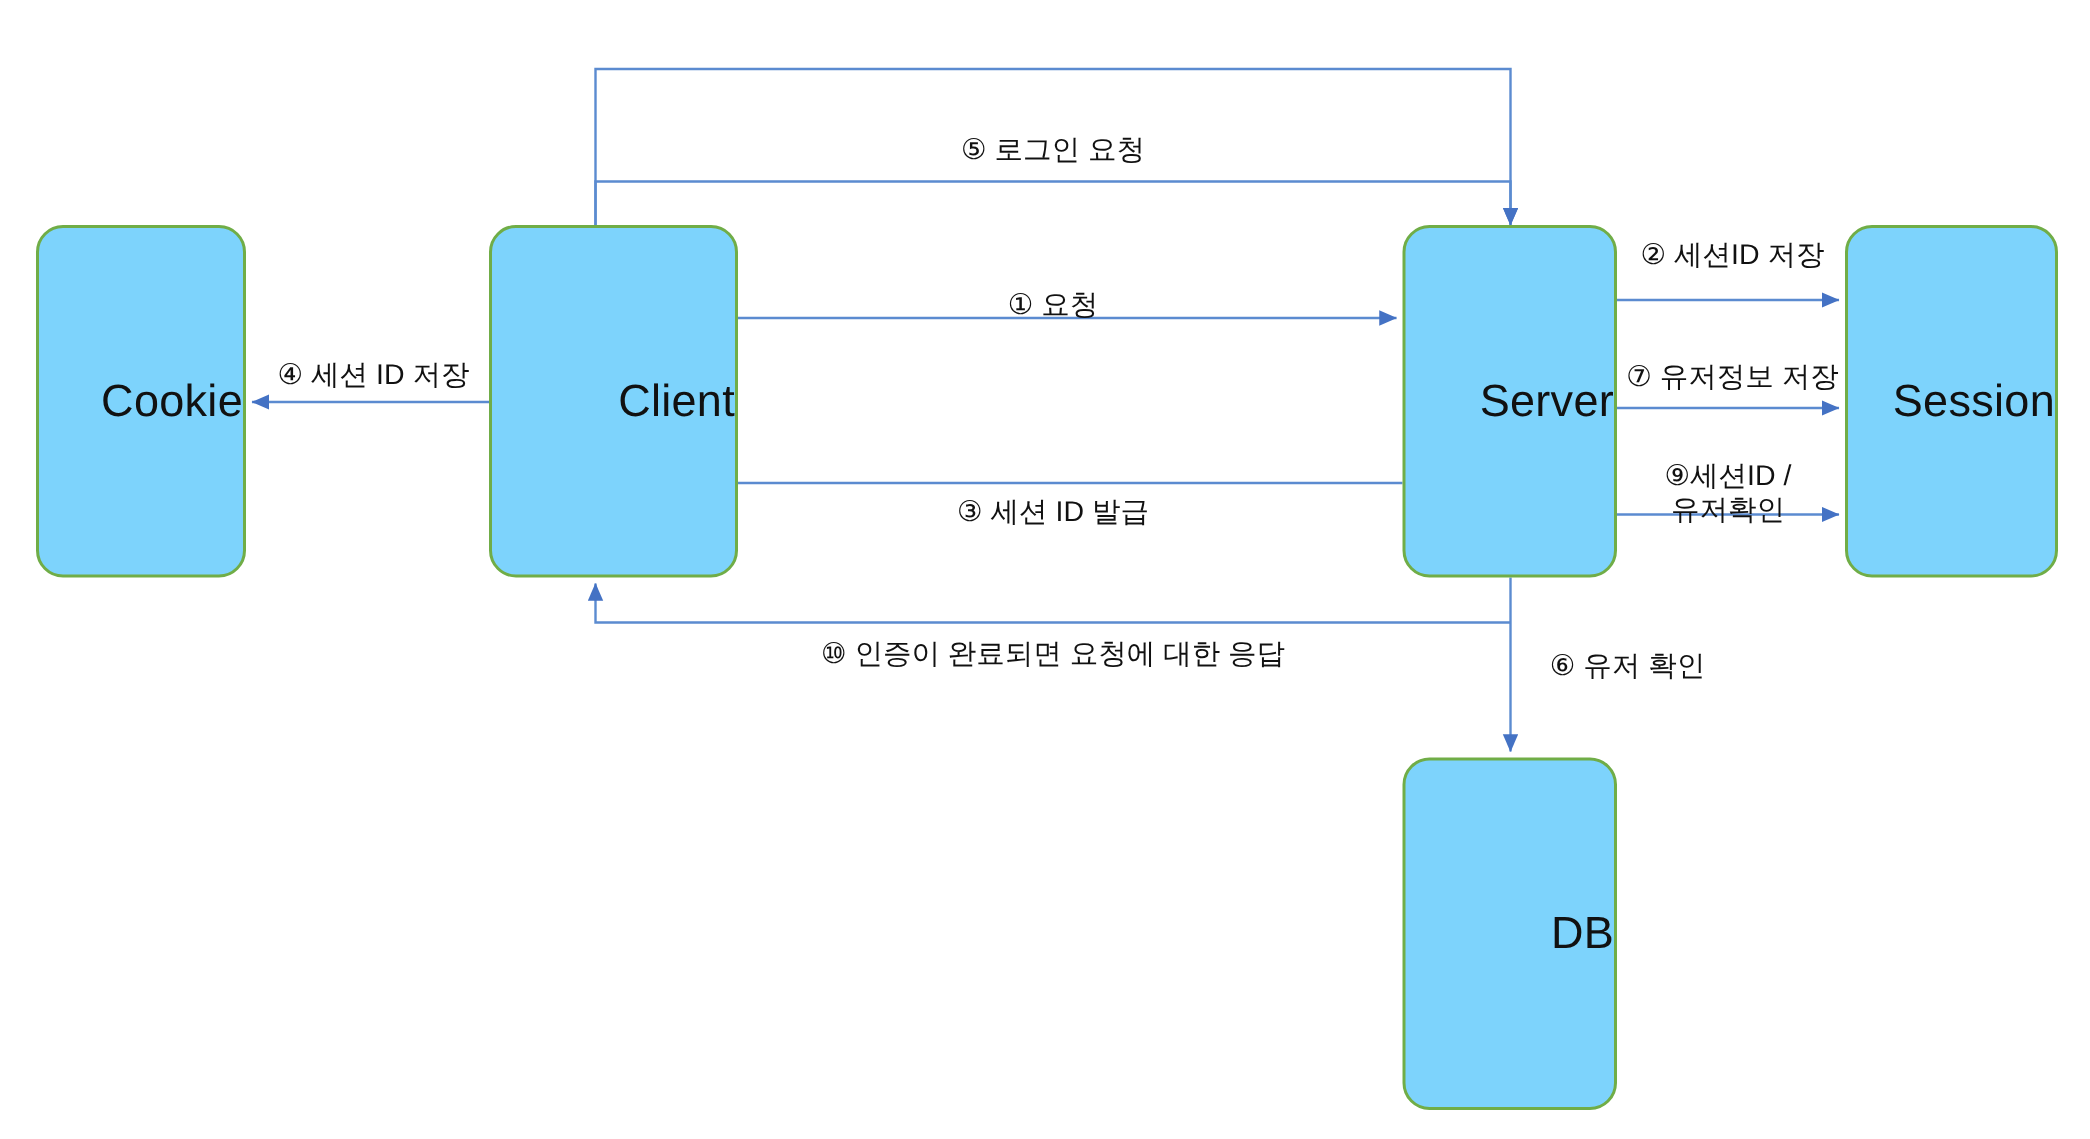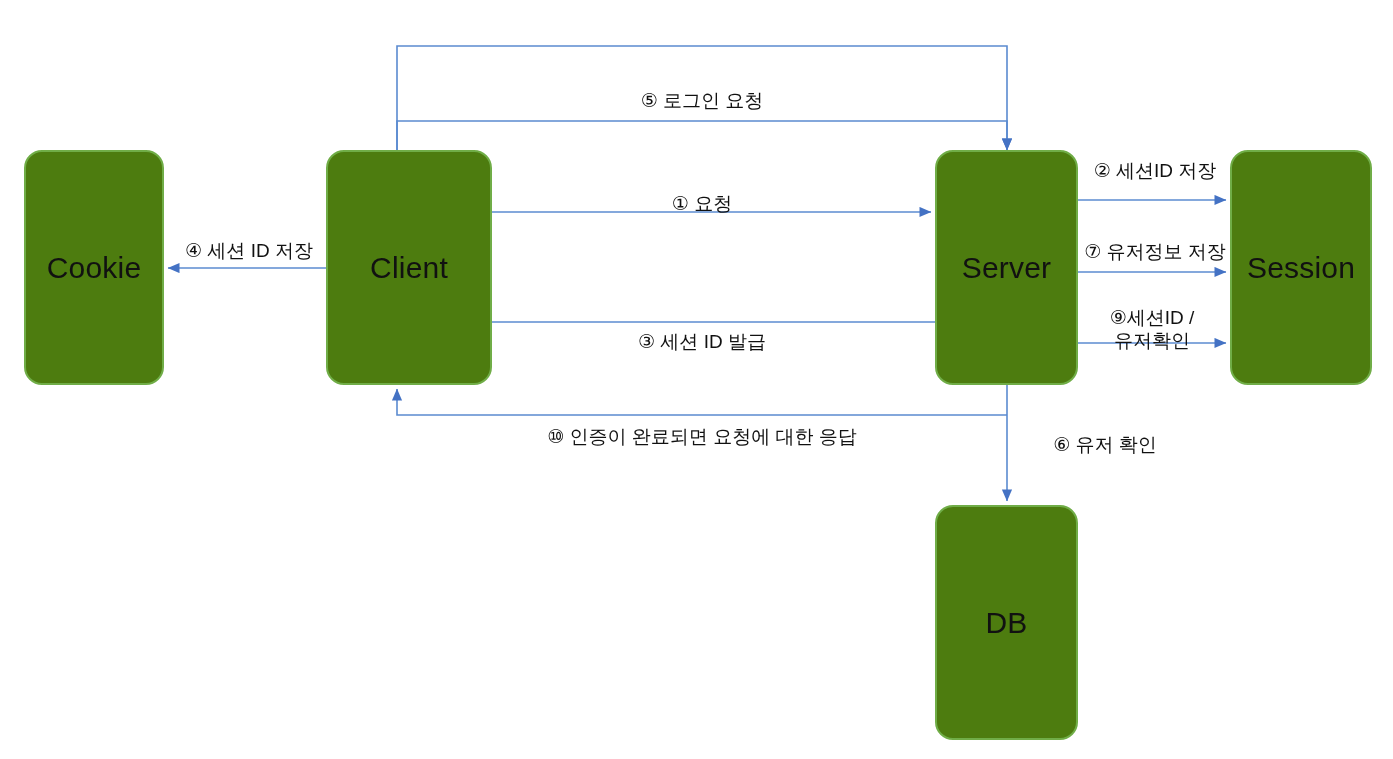--- a/index.html
+++ b/index.html
@@ -22,25 +22,25 @@
     position: absolute;
     left: 0;
     top: 0;
     width: 1393px;
     height: 759px;
   }
   .node-box {
     position: absolute;
     border: 2.2px solid #70AD47;
     border-radius: 18px;
-    background: #4d7c0f;
+    background: #7dd3fc;
     box-sizing: border-box;
     display: flex;
     align-items: center;
-    justify-content: center;
+    justify-content: flex-end;
   }
   .node-label {
     font-size: 30px;
     color: #111111;
     font-weight: 400;
     letter-spacing: 0.2px;
     line-height: 1.1;
     white-space: nowrap;
   }
   .edge-label {
@@ -125,17 +125,17 @@
 
   <div class="edge-label" style="left:1155px; top:159px;">② 세션ID 저장</div>
 
   <div class="edge-label" style="left:1155px; top:240px;">⑦ 유저정보 저장</div>
 
   <div class="edge-label two-line" style="left:1152px; top:306px; width:140px;">
     <div>⑨세션ID /</div>
     <div>유저확인</div>
   </div>
 
-  <div class="edge-label" style="left:1085px; top:433px;margin-left:20px;">⑥ 유저 확인</div>
+  <div class="edge-label" style="left:1085px; top:433px;">⑥ 유저 확인</div>
 
   <div class="edge-label" style="left:702px; top:425px;">⑩ 인증이 완료되면 요청에 대한 응답</div>
 
 </div>
 
 </body></html>

